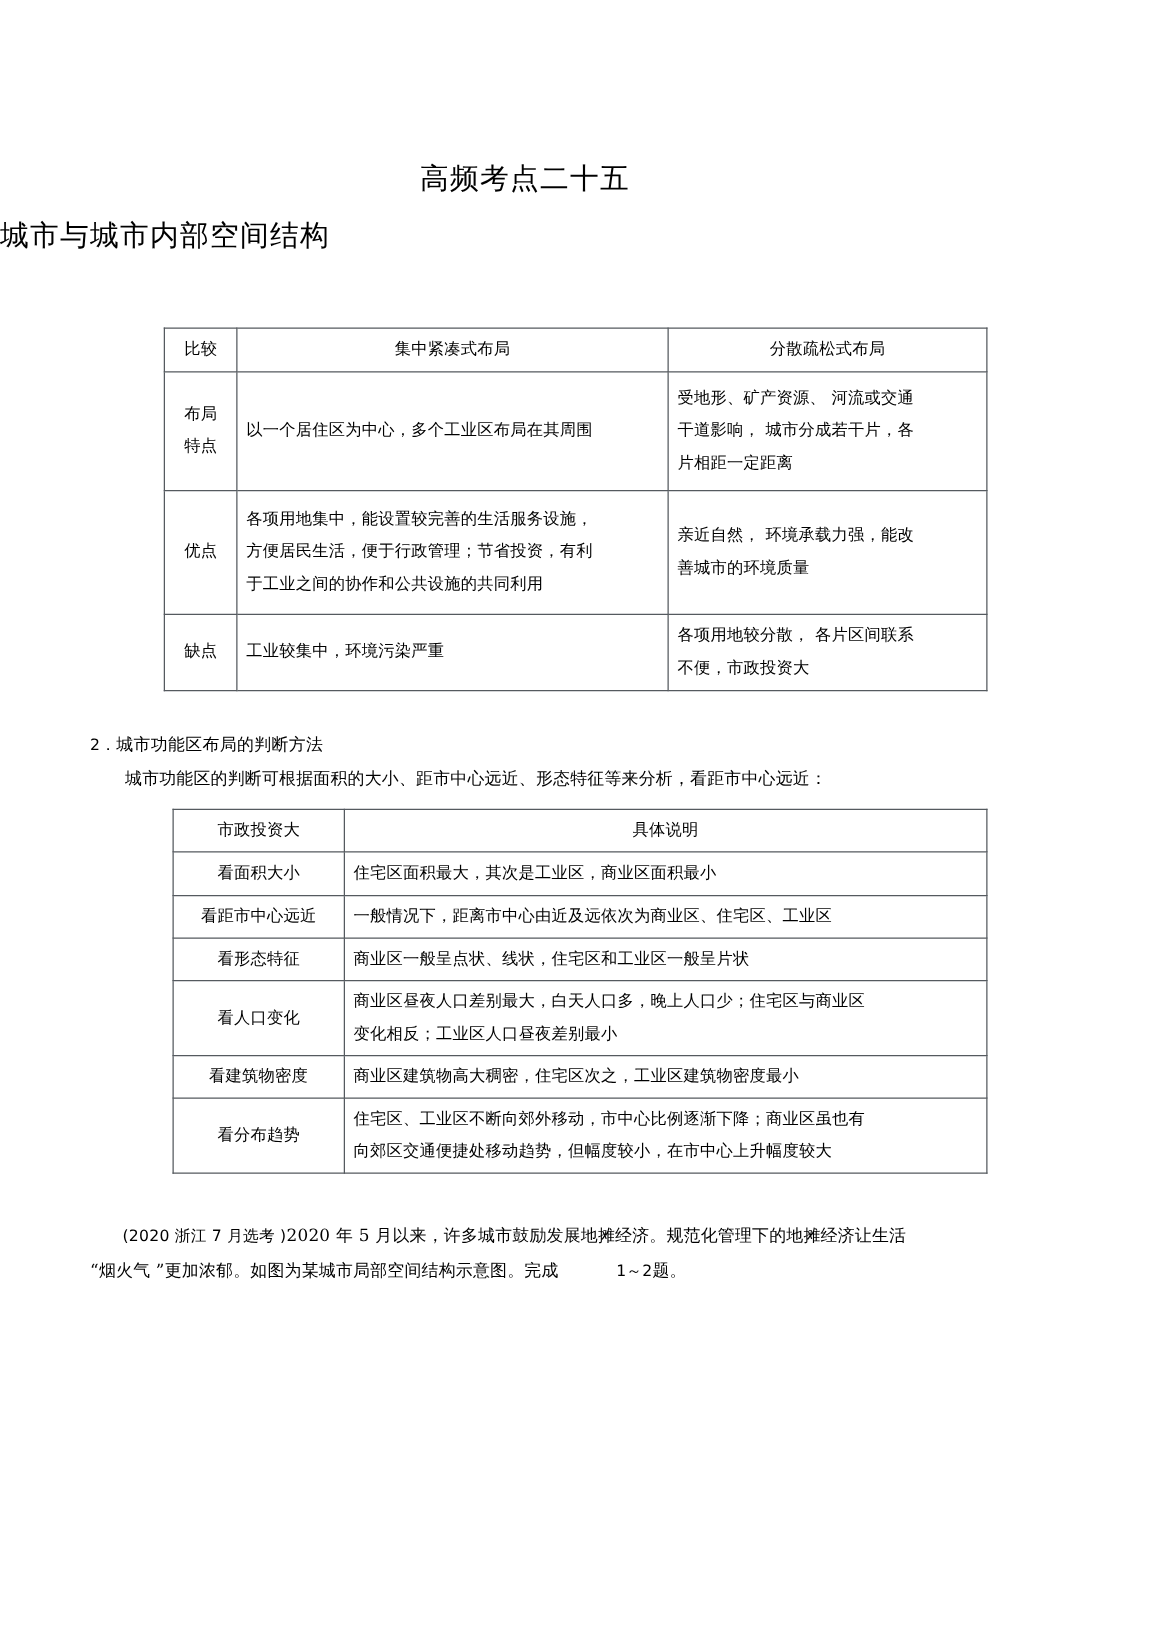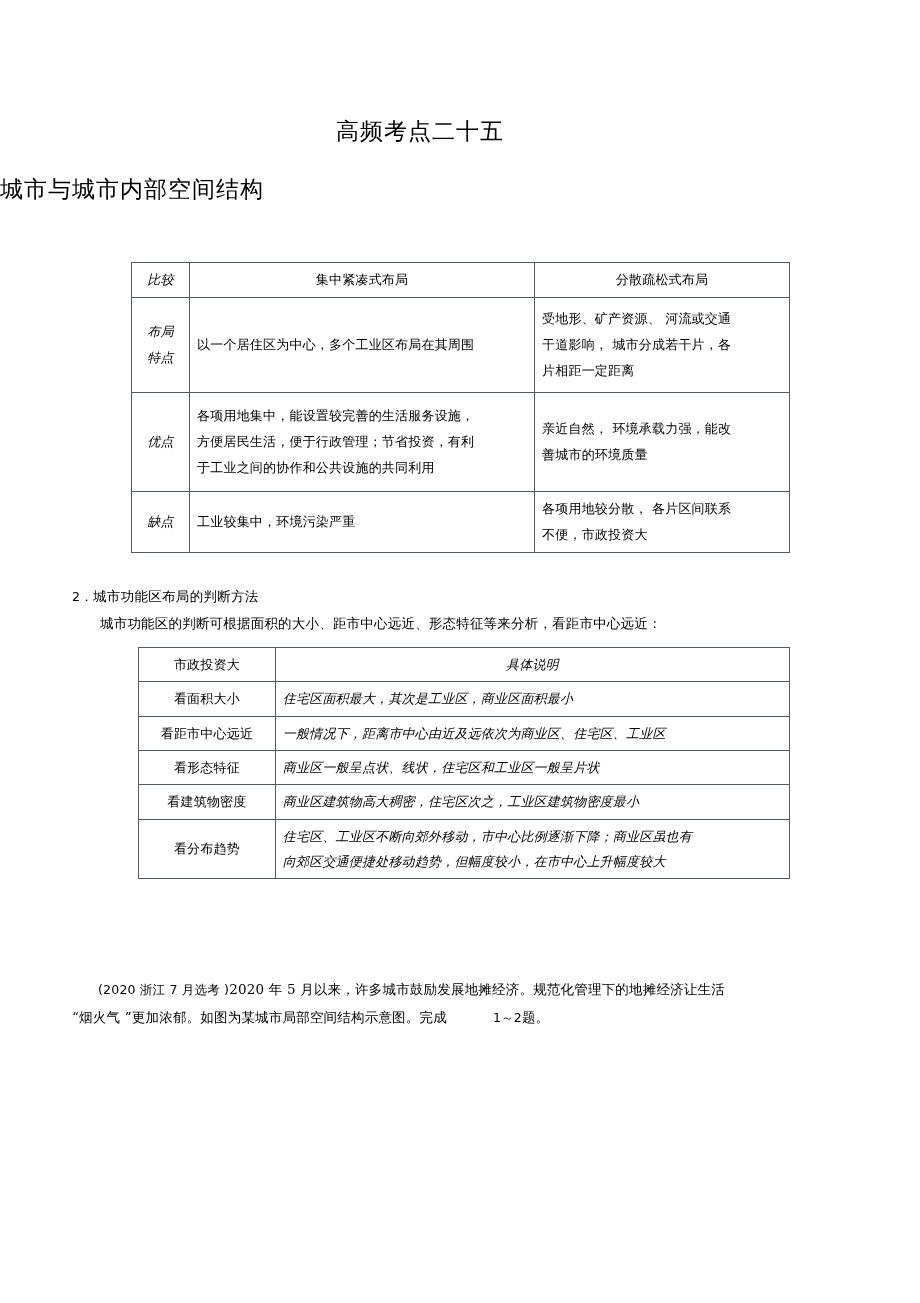--- a/index.html
+++ b/index.html
@@ -19,21 +19,21 @@
     position: relative;
     width: 920px;
     height: 1303px;
     background: #ffffff;
   }
 
   
   .doc-title-1 {
     position: absolute;
     left: 0;
-    top: 118px;
+    top: 130px;
     width: 840px;
     text-align: center;
     font-size: 23px;
     letter-spacing: 1px;
     line-height: 1.2;
   }
   .doc-title-2 {
     position: absolute;
     left: 0;
     top: 176px;
@@ -106,36 +106,36 @@
     text-align: left;
   }
   .stack-line { display: block; }
 
   
   #table-layout-compare {
     left: 131px;
     top: 262px;
     width: 659px;
   }
-  #table-layout-compare .c0 { width: 59px; font-style: italic; }
+  #table-layout-compare .c0 { width: 59px; }
   #table-layout-compare .c1 { width: 364px; }
   #table-layout-compare .c2 { width: 268px; }
   #table-layout-compare tr.r-head td { height: 30px; }
   #table-layout-compare tr.r-feature td { height: 94px; }
   #table-layout-compare tr.r-pros td { height: 98px; }
   #table-layout-compare tr.r-cons td { height: 60px; }
 
   
   #table-judge-method {
     left: 138px;
     top: 647px;
     width: 652px;
   }
   #table-judge-method .c0 { width: 136px; }
-  #table-judge-method .c1 { width: 514px; font-style: italic; }
+  #table-judge-method .c1 { width: 514px; }
   #table-judge-method tr.one-line td { height: 30px; }
   #table-judge-method tr.two-line td { height: 52px; }
   #table-judge-method td .cell-pad { line-height: 1.95; }
 </style>
 </head>
 <body>
 
 <div class="page">
 
   <div class="doc-title-1">高频考点二十五</div>
@@ -256,20 +256,31 @@
 
       <tr class="one-line">
         <td class="c0">
           <div class="cell-pad cell-center">看形态特征</div>
         </td>
         <td class="c1">
           <div class="cell-pad cell-left">商业区一般呈点状、线状，住宅区和工业区一般呈片状</div>
         </td>
       </tr>
 
+      <tr class="two-line">
+        <td class="c0">
+          <div class="cell-pad cell-center">看人口变化</div>
+        </td>
+        <td class="c1">
+          <div class="cell-pad cell-left">
+            <span class="stack-line">商业区昼夜人口差别最大，白天人口多，晚上人口少；住宅区与商业区</span>
+            <span class="stack-line">变化相反；工业区人口昼夜差别最小</span>
+          </div>
+        </td>
+      </tr>
 
       <tr class="one-line">
         <td class="c0">
           <div class="cell-pad cell-center">看建筑物密度</div>
         </td>
         <td class="c1">
           <div class="cell-pad cell-left">商业区建筑物高大稠密，住宅区次之，工业区建筑物密度最小</div>
         </td>
       </tr>
 

